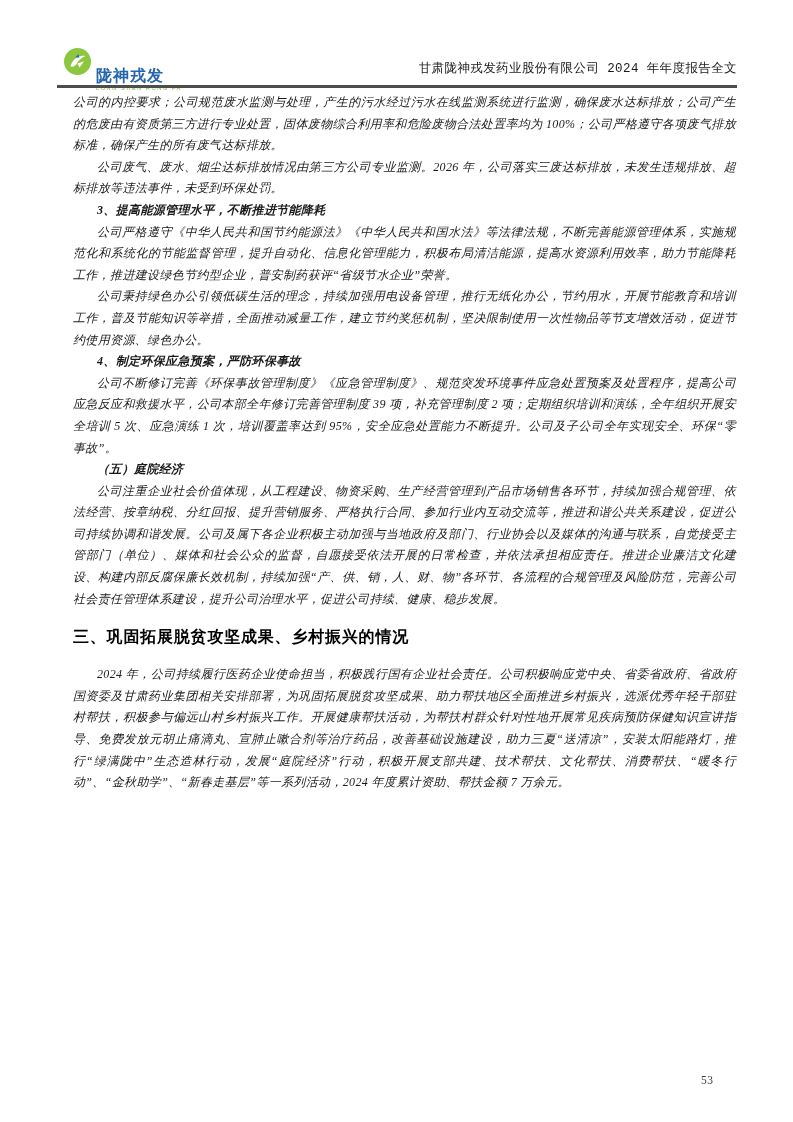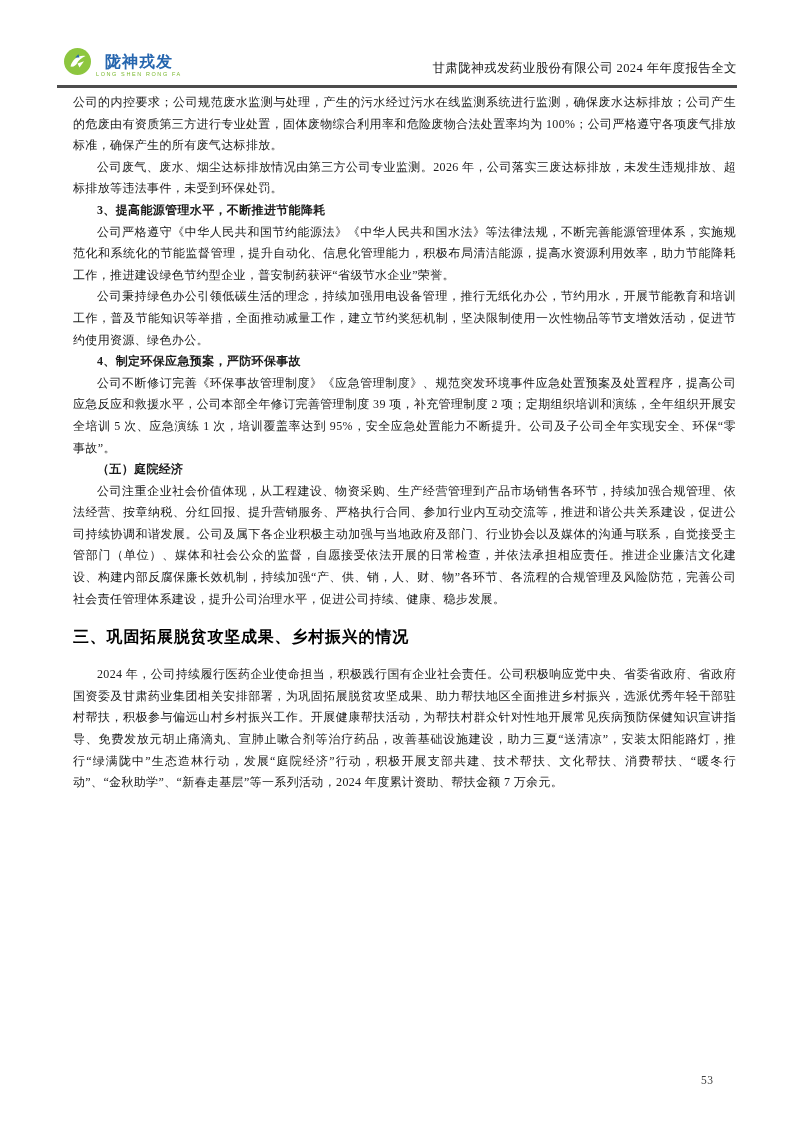--- a/index.html
+++ b/index.html
@@ -17,50 +17,52 @@
 
   
   .header {
     position: absolute; left: 57px; right: 56px; top: 44px; height: 41px;
   }
   .logo {
     position: absolute; left: 7px; top: 4px;
     display: flex; align-items: flex-start; gap: 5px;
   }
   .logo-mark { width: 27px; height: 27px; display: block; }
-  .logo-text-block { display: flex; flex-direction: column; margin-top: 6px; text-align: center; }
+  .logo-text-block { display: flex; flex-direction: column; margin-top: 20px; }
   .logo-cn {
     color: #2565ae; font-weight: bold; font-size: 16px; line-height: 16px;
     letter-spacing: 1px; font-family: "Liberation Sans", sans-serif;
   }
   .logo-en {
     color: #7ab82e; font-size: 5.5px; line-height: 8px; letter-spacing: 1.6px;
     font-family: "Liberation Sans", sans-serif; white-space: nowrap;
   }
   .header-title {
     position: absolute; right: 0; bottom: 8px;
     font-size: 12.5px; color: #1a1a1a; letter-spacing: 0.4px;
     white-space: nowrap;
+    font-family: Liberation Mono, monospace;
   }
   .header-rule {
     position: absolute; left: 57px; right: 56px; top: 85px; height: 3px;
     background: #4d4d4d;
   }
 
   
   .content {
     position: absolute; left: 73px; right: 57px; top: 92px;
     color: #1a1a1a;
   }
   .para, .subhead {
     margin: 0;
     font-size: 12px; line-height: 21.6px;
     text-align: justify; text-align-last: left;
     letter-spacing: 0.35px;
     text-indent: 2em;
+    font-style: italic;
   }
   .para.noindent { text-indent: 0; }
   .subhead { font-weight: bold; text-align: left; }
   .section-heading {
     margin: 15px 0 15px 0;
     font-size: 16px; font-weight: bold; color: #000;
     letter-spacing: 0.8px; line-height: 24px;
     text-indent: 0;
   }
 

